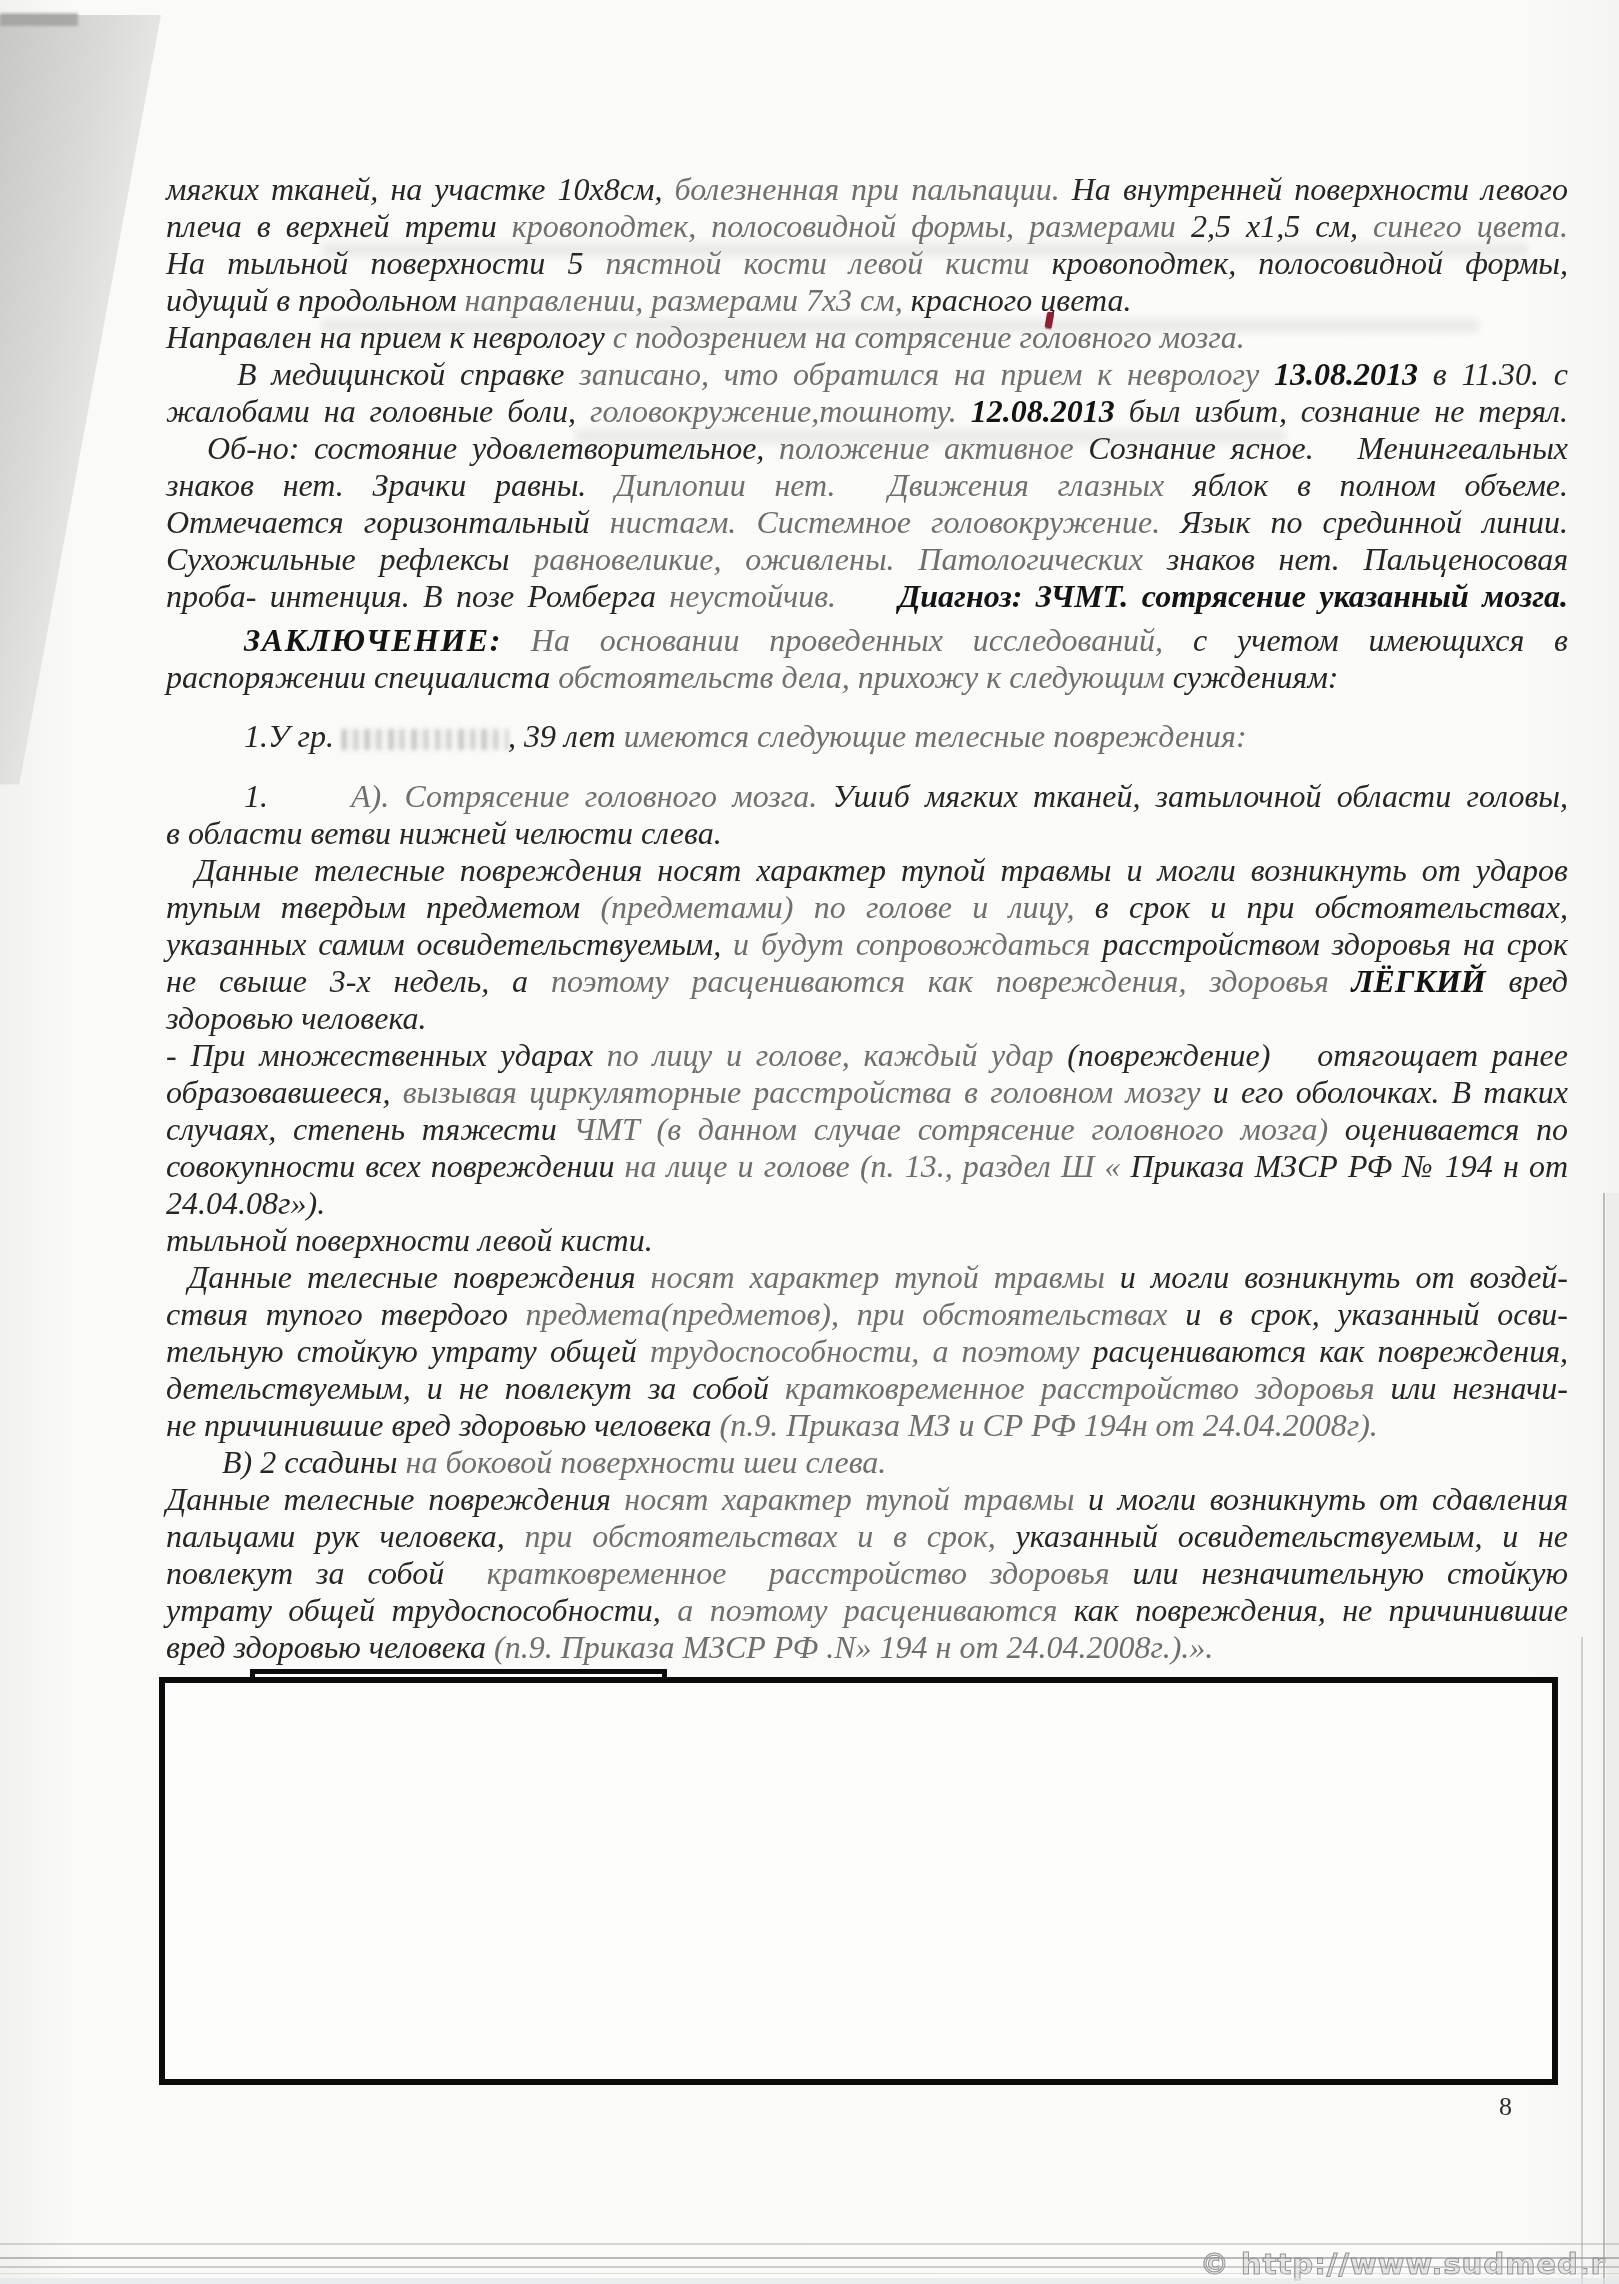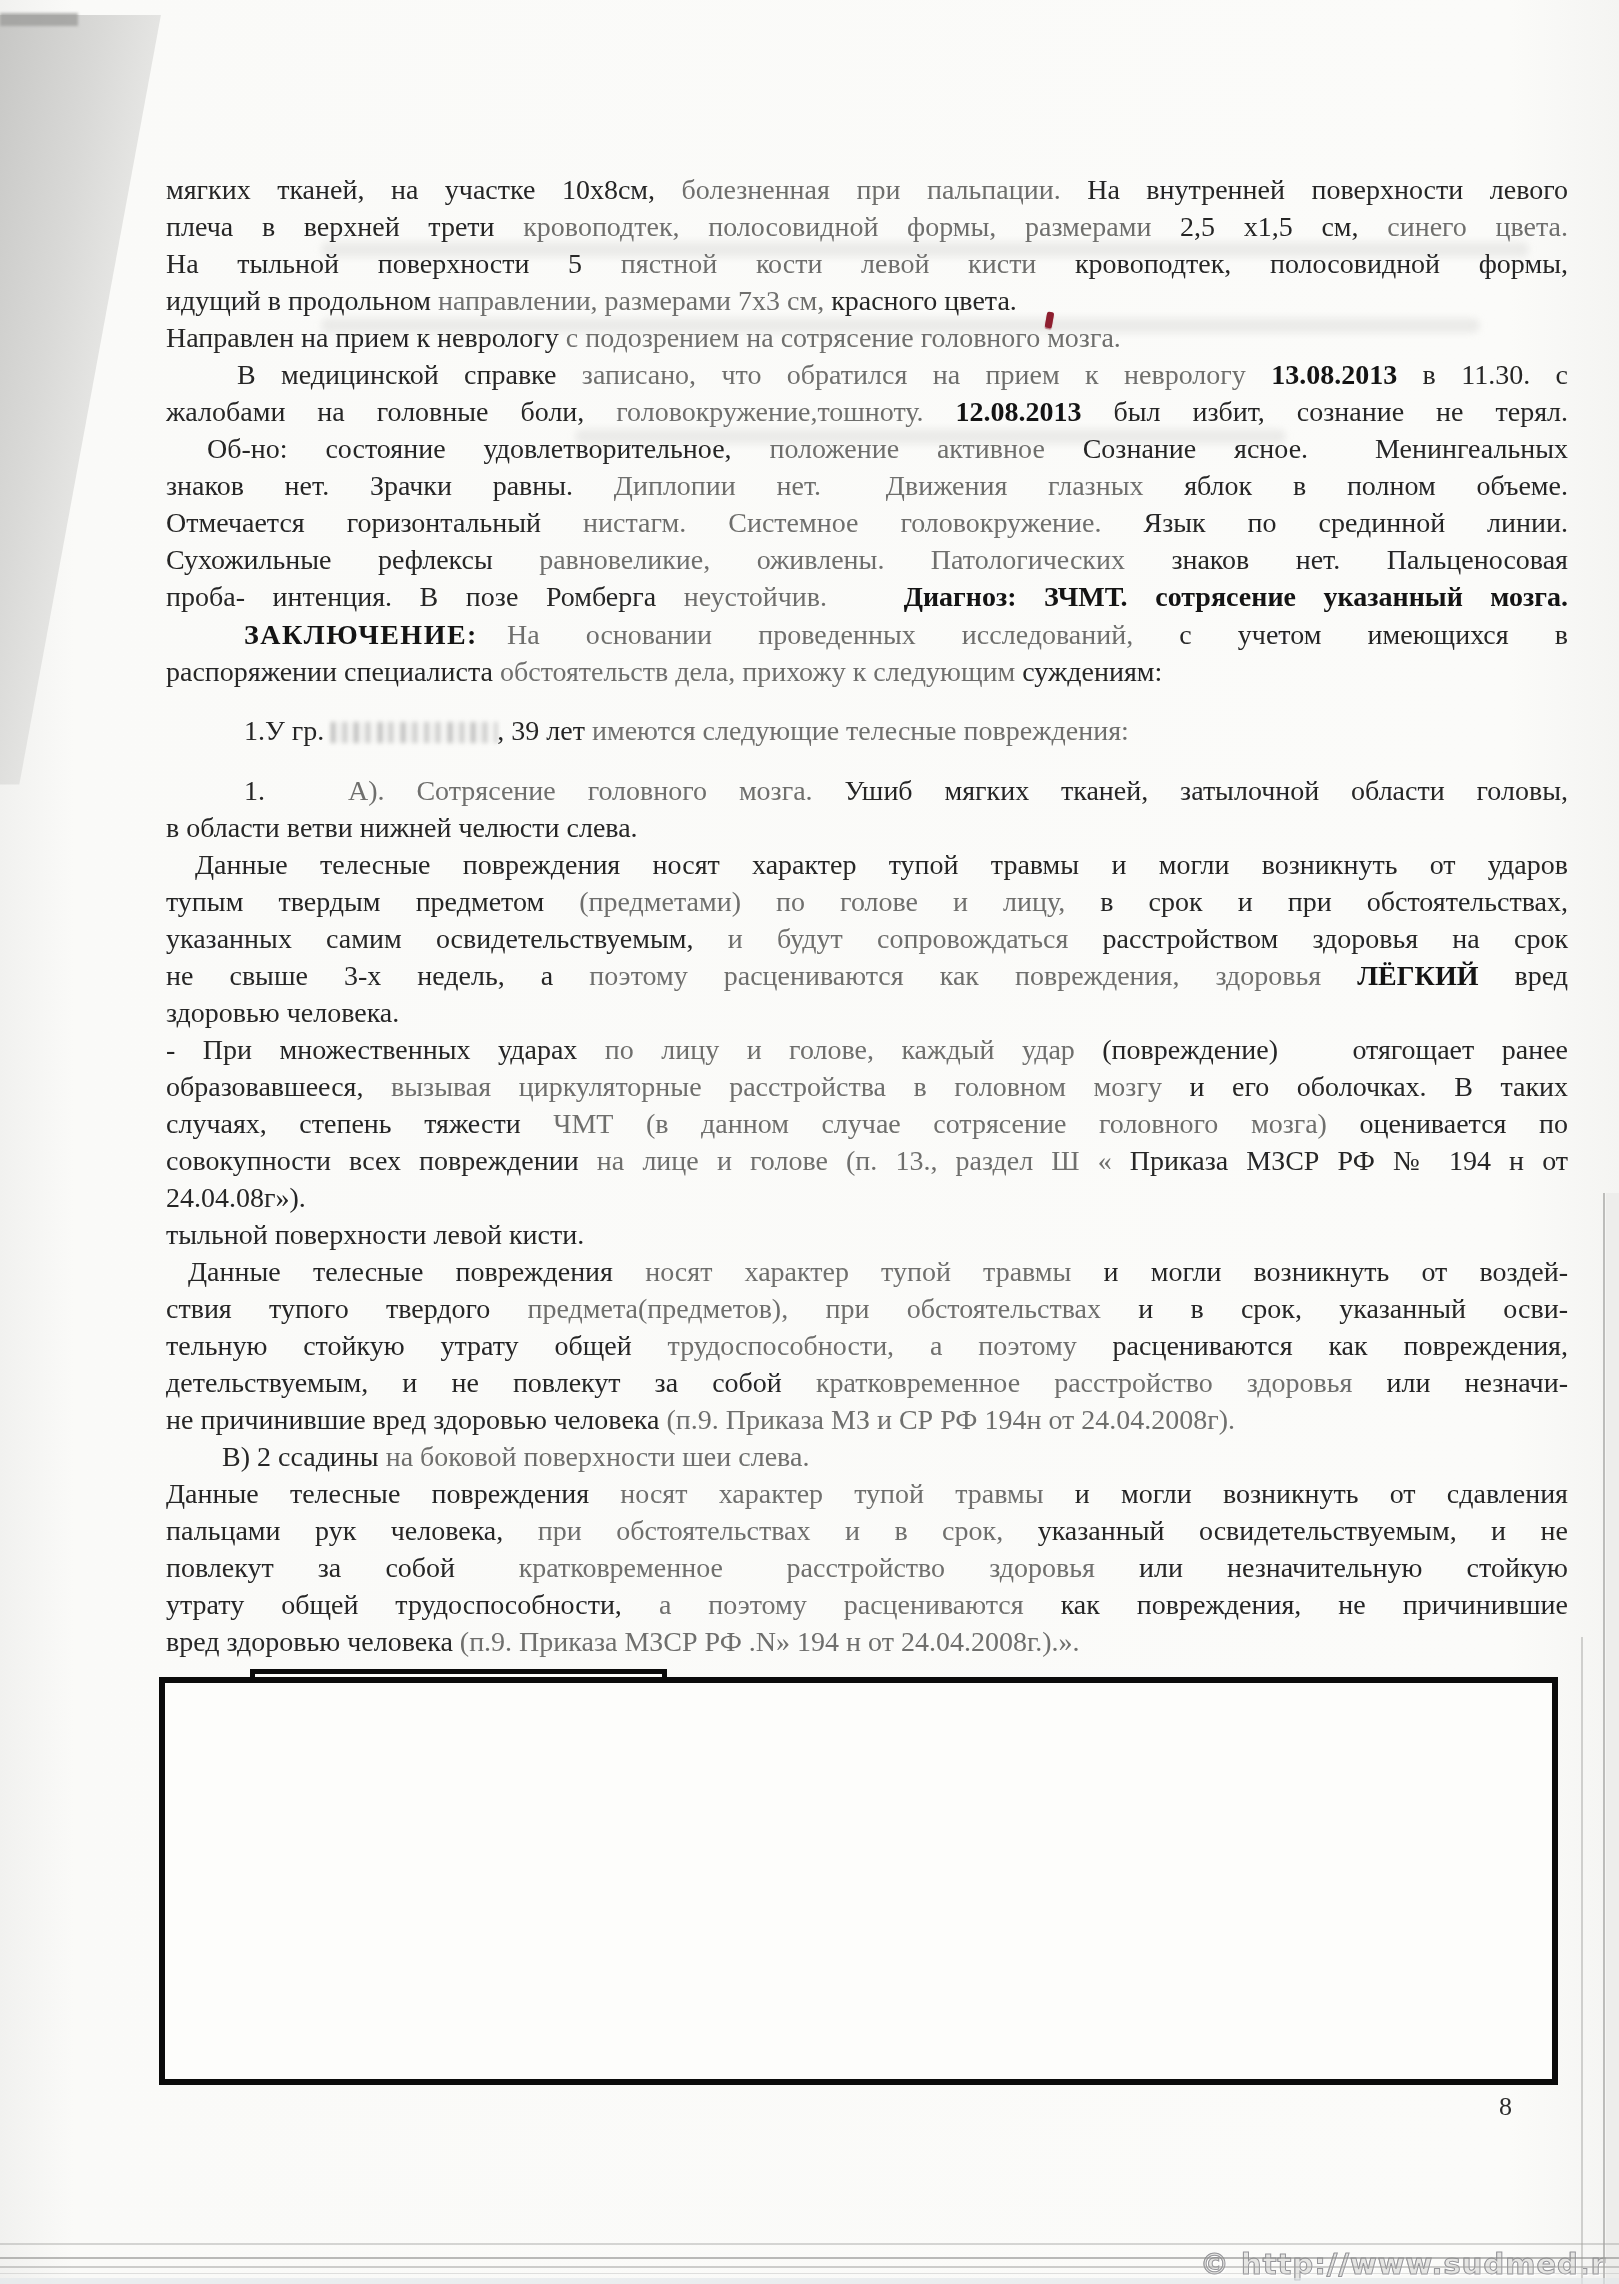--- a/index.html
+++ b/index.html
@@ -27,22 +27,22 @@
   .edge-band  { position:absolute; left:1606px; top:1193px; width:13.6px; height:1091px; background:#ededeb; }
   .streak { position:absolute; left:0; width:1620px; }
   .streak.s1 { top:2243px; height:1.5px; background:#a6a6a4; opacity:.45; }
   .streak.s2 { top:2257px; height:1.9px; background:#8e8e8c; opacity:.6; }
   .streak.s3 { top:2266px; height:1.5px; background:#9f9f9d; opacity:.5; }
   .streak.s4 { top:2273px; height:1px; background:#b5b5b3; opacity:.4; }
   .bottom-strip { position:absolute; left:0; top:2278px; width:1620px; height:5.8px; background:#e2e6e9; opacity:.65; }
 
   
   .doc { position:absolute; left:166px; top:171px; width:1402px; }
-  .line { font-size:28px; line-height:37px; color:#262626;
-    text-align:justify; text-align-last:justify; }
+  .line { font-size:32px; line-height:37px; color:#262626;
+    text-align:justify; text-align-last:justify;font-style:italic; }
   .line.last { text-align-last:left; }
   .seg.b { font-weight:700; color:#141414; }
   .seg.f { color:#6f6f6d; }
   .seg.ls { letter-spacing:1.5px; }
   .gap { display:inline-block; height:0.5px; }
   .redacted { display:inline-block; width:166px; height:21.4px; vertical-align:-2.9px;
     background:repeating-linear-gradient(90deg,
       rgba(105,105,105,.45) 0 3.9px, rgba(170,170,170,.10) 3.9px 11.7px,
       rgba(125,125,125,.40) 11.7px 15.6px, rgba(200,200,200,.08) 15.6px 23.4px);
     filter:blur(1.9px); }
@@ -76,21 +76,21 @@
       <div class="line"><span class="seg">На тыльной   поверхности 5 </span><span class="seg f">пястной кости левой кисти </span><span class="seg">кровоподтек, полосовидной формы,</span></div>
       <div class="line last"><span class="seg">идущий в продольном </span><span class="seg f">направлении, размерами 7х3 см, </span><span class="seg">красного цвета.</span></div>
       <div class="line last"><span class="seg">Направлен на прием к неврологу </span><span class="seg f">с подозрением на сотрясение головного мозга.</span></div>
       <div class="line" style="padding-left: 71px;"><span class="seg">В медицинской справке </span><span class="seg f">записано, что обратился на прием к неврологу </span><span class="seg b">13.08.2013</span><span class="seg"> в 11.30. с</span></div>
       <div class="line"><span class="seg">жалобами на головные боли, </span><span class="seg f">головокружение,тошноту. </span><span class="seg b">12.08.2013</span><span class="seg"> был избит, сознание не терял.</span></div>
       <div class="line" style="padding-left: 41px;"><span class="seg">Об-но: состояние удовлетворительное, </span><span class="seg f">положение активное </span><span class="seg">Сознание ясное. </span><span class="gap" style="width: 29px;"></span><span class="seg">Менингеальных</span></div>
       <div class="line"><span class="seg">знаков нет. Зрачки равны. </span><span class="seg f">Диплопии нет. </span><span class="gap" style="width: 24px;"></span><span class="seg f">Движения глазных </span><span class="seg">яблок в полном объеме.</span></div>
       <div class="line"><span class="seg">Отмечается горизонтальный </span><span class="seg f">нистагм. Системное головокружение. </span><span class="seg">Язык по срединной линии.</span></div>
       <div class="line"><span class="seg">Сухожильные рефлексы </span><span class="seg f">равновеликие, оживлены. Патологических </span><span class="seg">знаков нет. Пальценосовая</span></div>
       <div class="line"><span class="seg">проба- интенция. В позе Ромберга </span><span class="seg f">неустойчив. </span><span class="gap" style="width: 49px;"></span><span class="seg b">Диагноз: ЗЧМТ. сотрясение указанный мозга.</span></div>
-      <div class="line" style="padding-left: 78px; margin-top: 1px;"><span class="seg b ls">ЗАКЛЮЧЕНИЕ:</span><span class="gap" style="width: 29px;"></span><span class="seg f">На основании проведенных исследований, </span><span class="seg">с учетом имеющихся в</span></div>
+      <div class="line" style="padding-left: 78px; margin-top: 7px;"><span class="seg b ls">ЗАКЛЮЧЕНИЕ:</span><span class="gap" style="width: 29px;"></span><span class="seg f">На основании проведенных исследований, </span><span class="seg">с учетом имеющихся в</span></div>
       <div class="line last"><span class="seg">распоряжении специалиста </span><span class="seg f">обстоятельств дела, прихожу к следующим </span><span class="seg">суждениям:</span></div>
       <div class="line last" style="padding-left: 78px; margin-top: 22px;"><span class="seg">1.У гр. </span><span class="redacted"></span><span class="seg">, 39 лет </span><span class="seg f">имеются следующие телесные повреждения:</span></div>
       <div class="line" style="padding-left: 78px; margin-top: 23px;"><span class="seg">1.</span><span class="gap" style="width: 83px;"></span><span class="seg f">А). Сотрясение головного мозга. </span><span class="seg">Ушиб мягких тканей, затылочной области головы,</span></div>
       <div class="line last"><span class="seg">в области ветви нижней челюсти слева.</span></div>
       <div class="line" style="padding-left: 29px;"><span class="seg">Данные телесные повреждения носят характер тупой травмы и могли возникнуть от ударов</span></div>
       <div class="line"><span class="seg">тупым твердым предметом </span><span class="seg f">(предметами) по голове и лицу, </span><span class="seg">в срок и при обстоятельствах,</span></div>
       <div class="line"><span class="seg">указанных самим освидетельствуемым, </span><span class="seg f">и будут сопровождаться </span><span class="seg">расстройством здоровья на срок</span></div>
       <div class="line"><span class="seg">не свыше 3-х недель, а </span><span class="seg f"> поэтому расцениваются как повреждения, </span><span class="seg f">здоровья </span><span class="seg b">ЛЁГКИЙ</span><span class="seg"> вред</span></div>
       <div class="line last"><span class="seg">здоровью человека.</span></div>
       <div class="line"><span class="seg">- При множественных ударах </span><span class="seg f">по лицу и голове, каждый удар </span><span class="seg">(повреждение) </span><span class="gap" style="width: 19.5px;"></span><span class="seg"> отягощает ранее</span></div>

